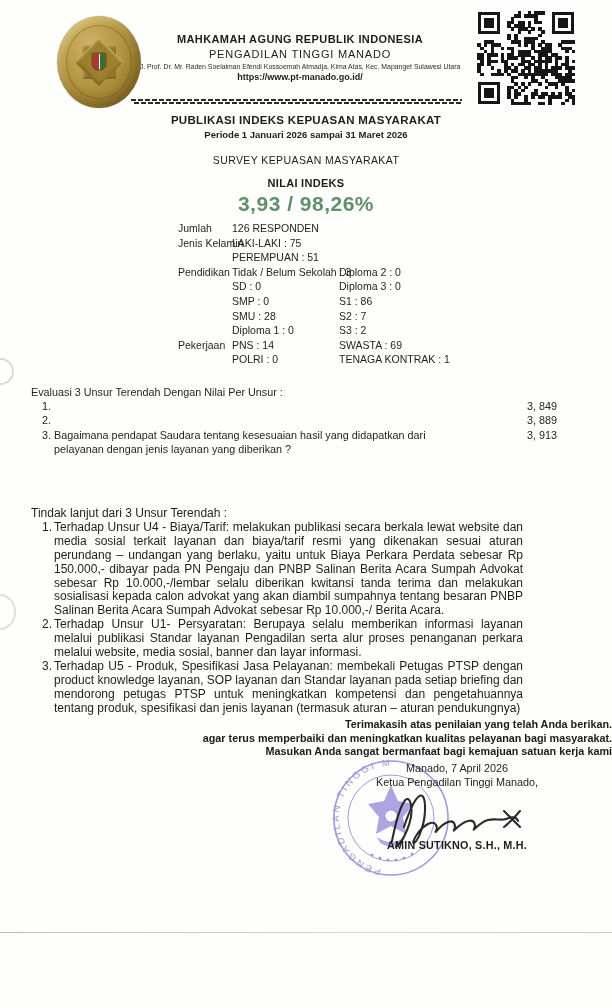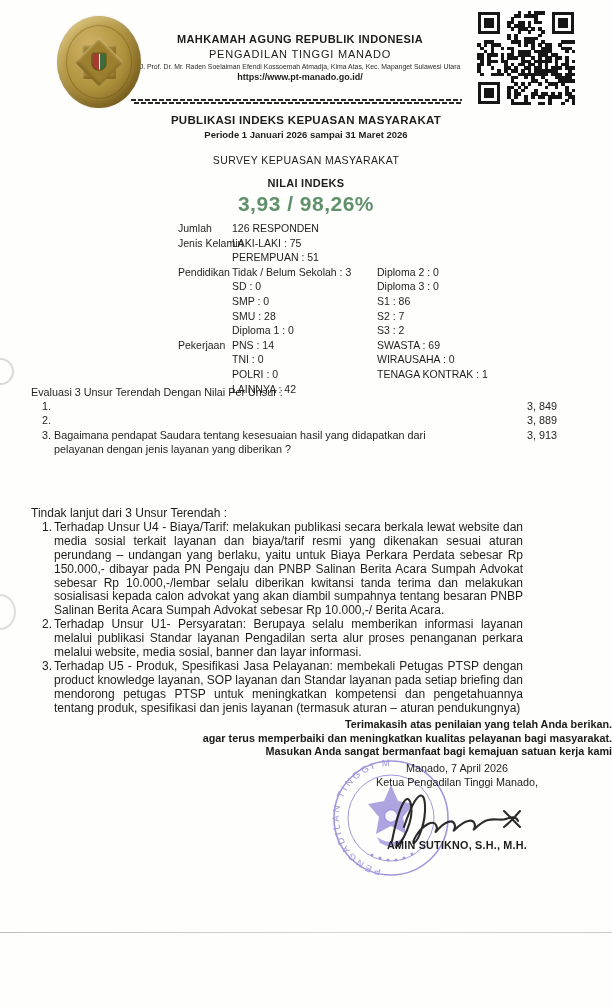--- a/index.html
+++ b/index.html
@@ -53,21 +53,21 @@
   .t1 { font-size:11.5px; font-weight:bold; letter-spacing:.3px; }
   .t2 { font-size:9.5px; font-weight:bold; margin-top:3px; }
   .t-survey { font-size:10.5px; letter-spacing:.4px; margin-top:14px; }
   .t-nilai  { font-size:11px; font-weight:bold; letter-spacing:.3px; margin-top:11px; }
   .t-value  { font-size:21px; font-weight:bold; margin-top:3px; letter-spacing:.5px; }
   
   .resp { position:absolute; left:178px; top:221px; font-size:10.5px; line-height:14.6px; color:#1e1e1e; }
   .resp-row { display:flex; white-space:nowrap; }
   .r-label { width:54px; flex:none; }
   .r-col1  { width:107px; flex:none; }
-  .r-col2  { flex:none;margin-left:38px; }
+  .r-col2  { flex:none; }
   
   .eval { position:absolute; left:31px; top:385px; width:526px; font-size:10.8px; line-height:14.2px; color:#1e1e1e; }
   .ev-item { display:flex; align-items:flex-start; }
   .ev-no   { flex:none; width:12px; margin-left:11px; }
   .ev-text { flex:none; width:420px; }
   .ev-score{ flex:none; margin-left:auto; white-space:nowrap; }
   
   .followup { position:absolute; left:31px; top:507px; width:492px; font-size:12px; line-height:13.9px; color:#1e1e1e; }
   .fu-item { display:flex; align-items:flex-start; }
   .fu-no   { flex:none; width:12px; margin-left:11px; }
@@ -449,32 +449,22 @@
         <span class="r-col1">Diploma 1 : 0</span>
         <span class="r-col2">S3 : 2</span>
       </div>
       <div class="resp-row">
         <span class="r-label">Pekerjaan</span>
         <span class="r-col1">PNS : 14</span>
         <span class="r-col2">SWASTA : 69</span>
       </div>
       <div class="resp-row">
         <span class="r-label"></span>
-        <span class="r-col1">TNI : 0</span>
-        <span class="r-col2">WIRAUSAHA : 0</span>
-      </div>
-      <div class="resp-row">
-        <span class="r-label"></span>
         <span class="r-col1">POLRI : 0</span>
         <span class="r-col2">TENAGA KONTRAK : 1</span>
-      </div>
-      <div class="resp-row">
-        <span class="r-label"></span>
-        <span class="r-col1">LAINNYA : 42</span>
-        <span class="r-col2"></span>
       </div>
     </div>
 
   <div class="eval">
     <div>Evaluasi 3 Unsur Terendah Dengan Nilai Per Unsur :</div>
     <div class="ev-item">
       <span class="ev-no">1.</span>
       <span class="ev-score">3, 849</span>
     </div>
     <div class="ev-item">

